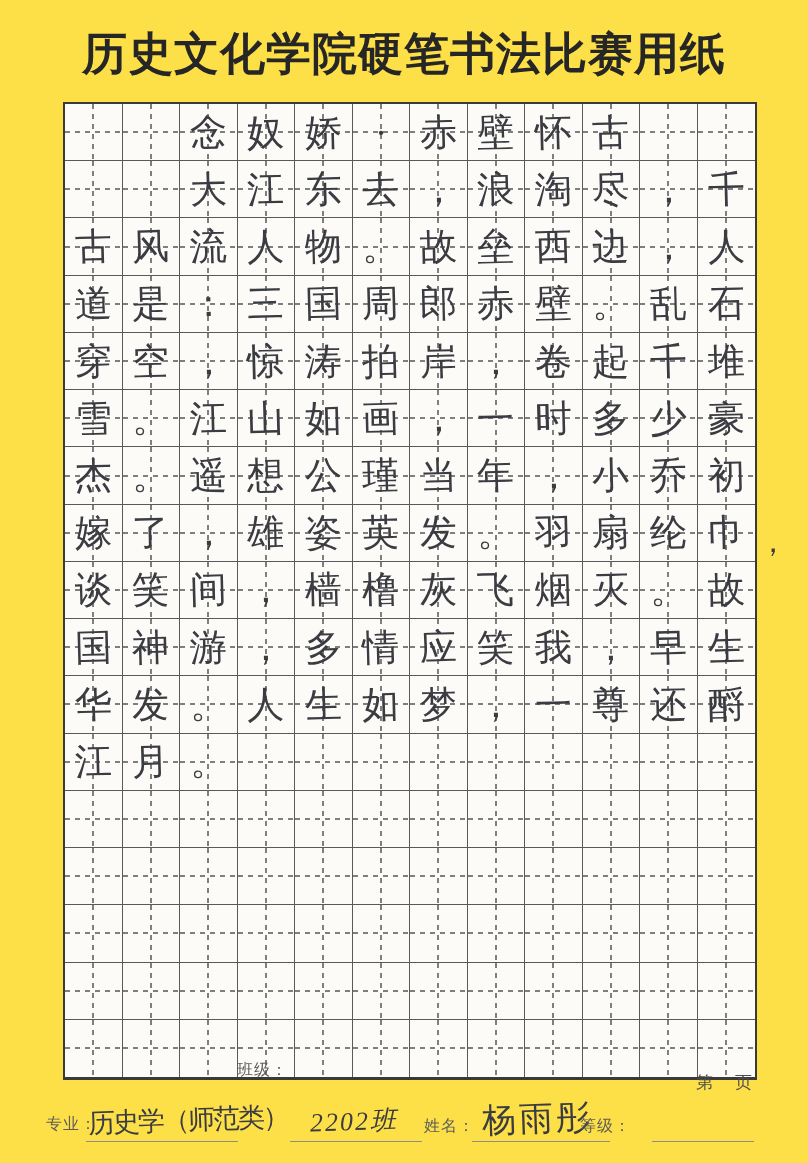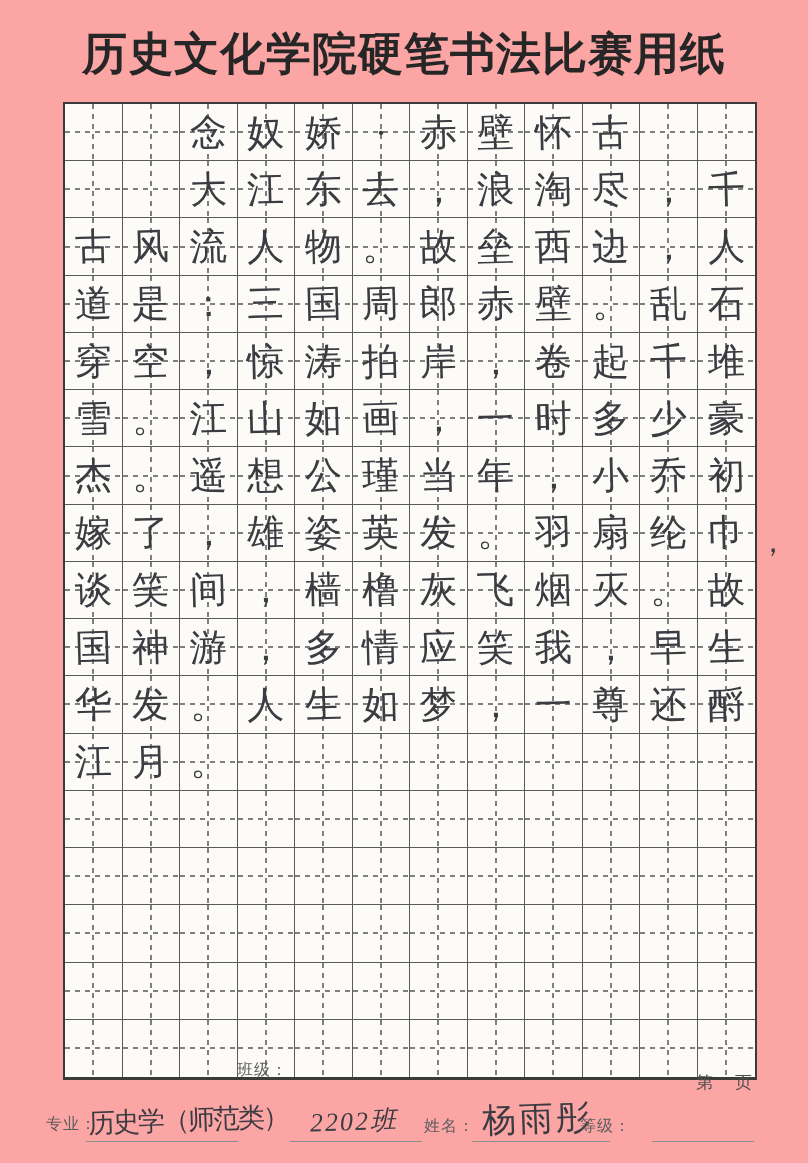--- a/index.html
+++ b/index.html
@@ -1,19 +1,19 @@
 <!DOCTYPE html>
 <html><head>
 <meta charset="utf-8">
 <style>
   html,body{margin:0;padding:0;background:#efefed;}
   .page{
     position:relative;
     width:808px;height:1163px;
-    background:#fca5a5;
+    background:#fde047;
     font-family:"Liberation Sans",sans-serif;
     overflow:hidden;
     box-shadow:0 0 4px rgba(0,0,0,.15);
   }
   .title{
     position:absolute;top:24px;left:0;width:100%;
     text-align:center;
     font-family:"Liberation Serif",serif;
     font-weight:bold;font-size:45px;color:#262626;
     letter-spacing:1px;white-space:nowrap;

